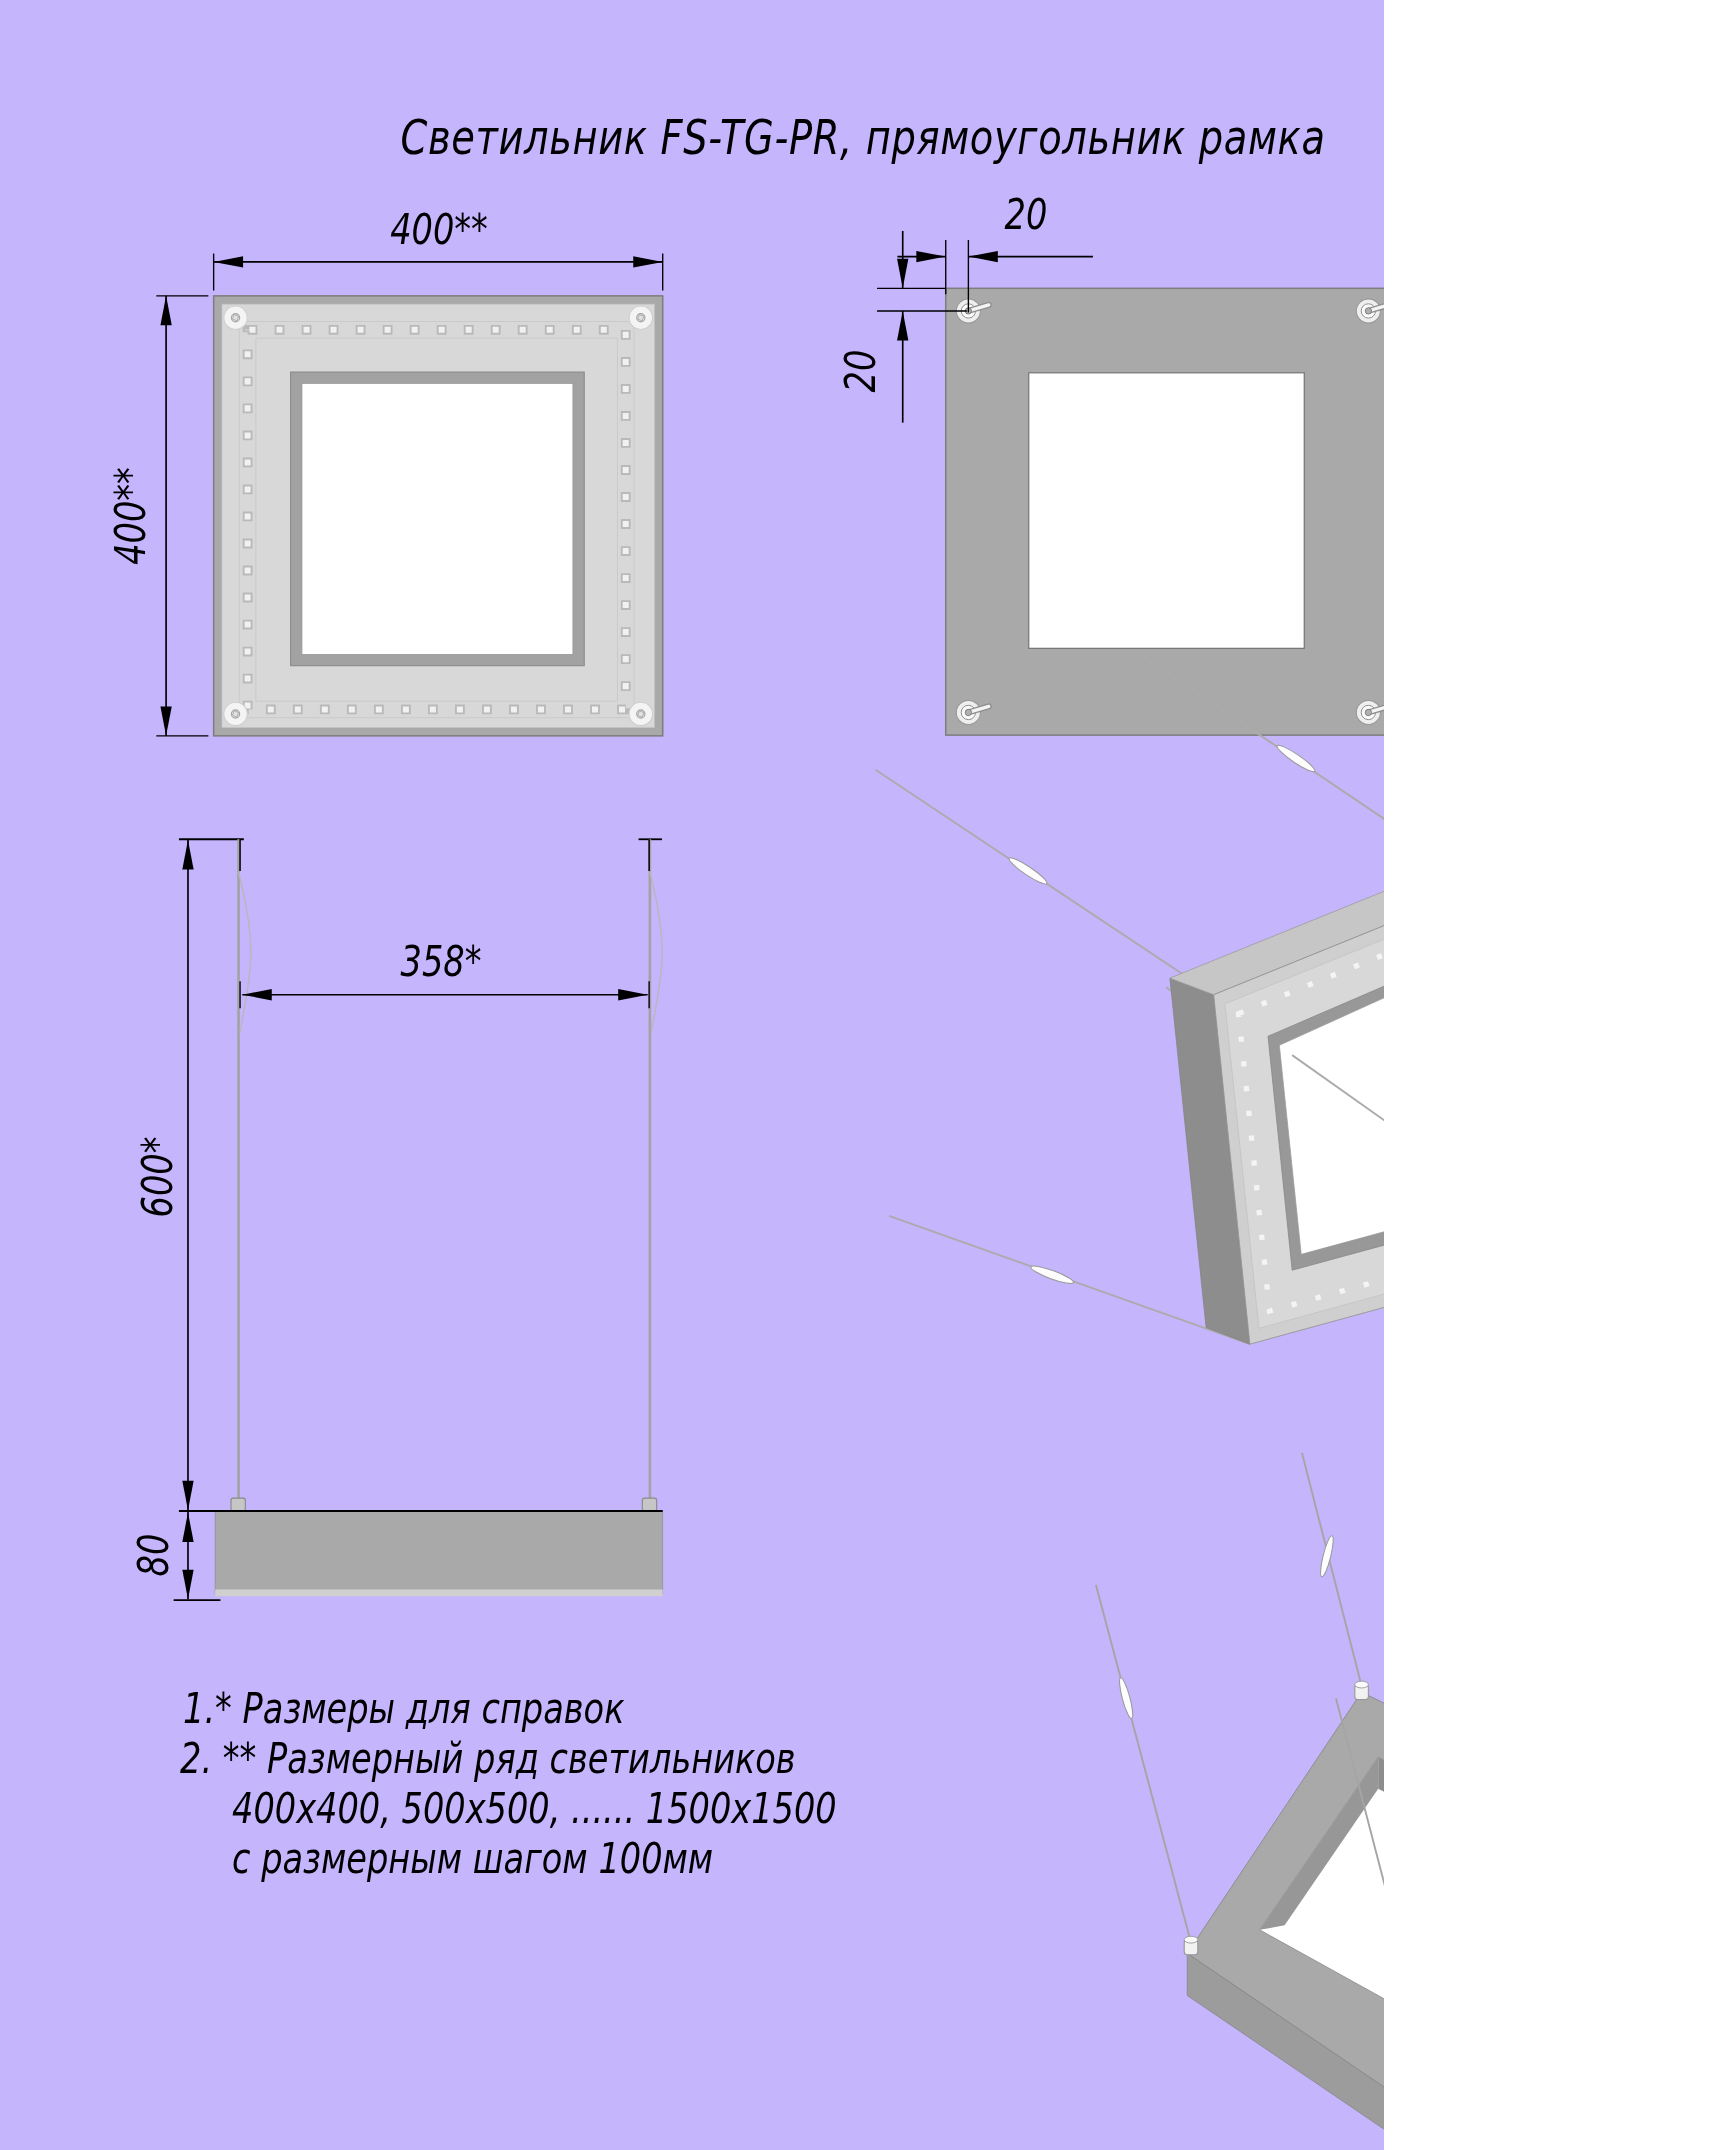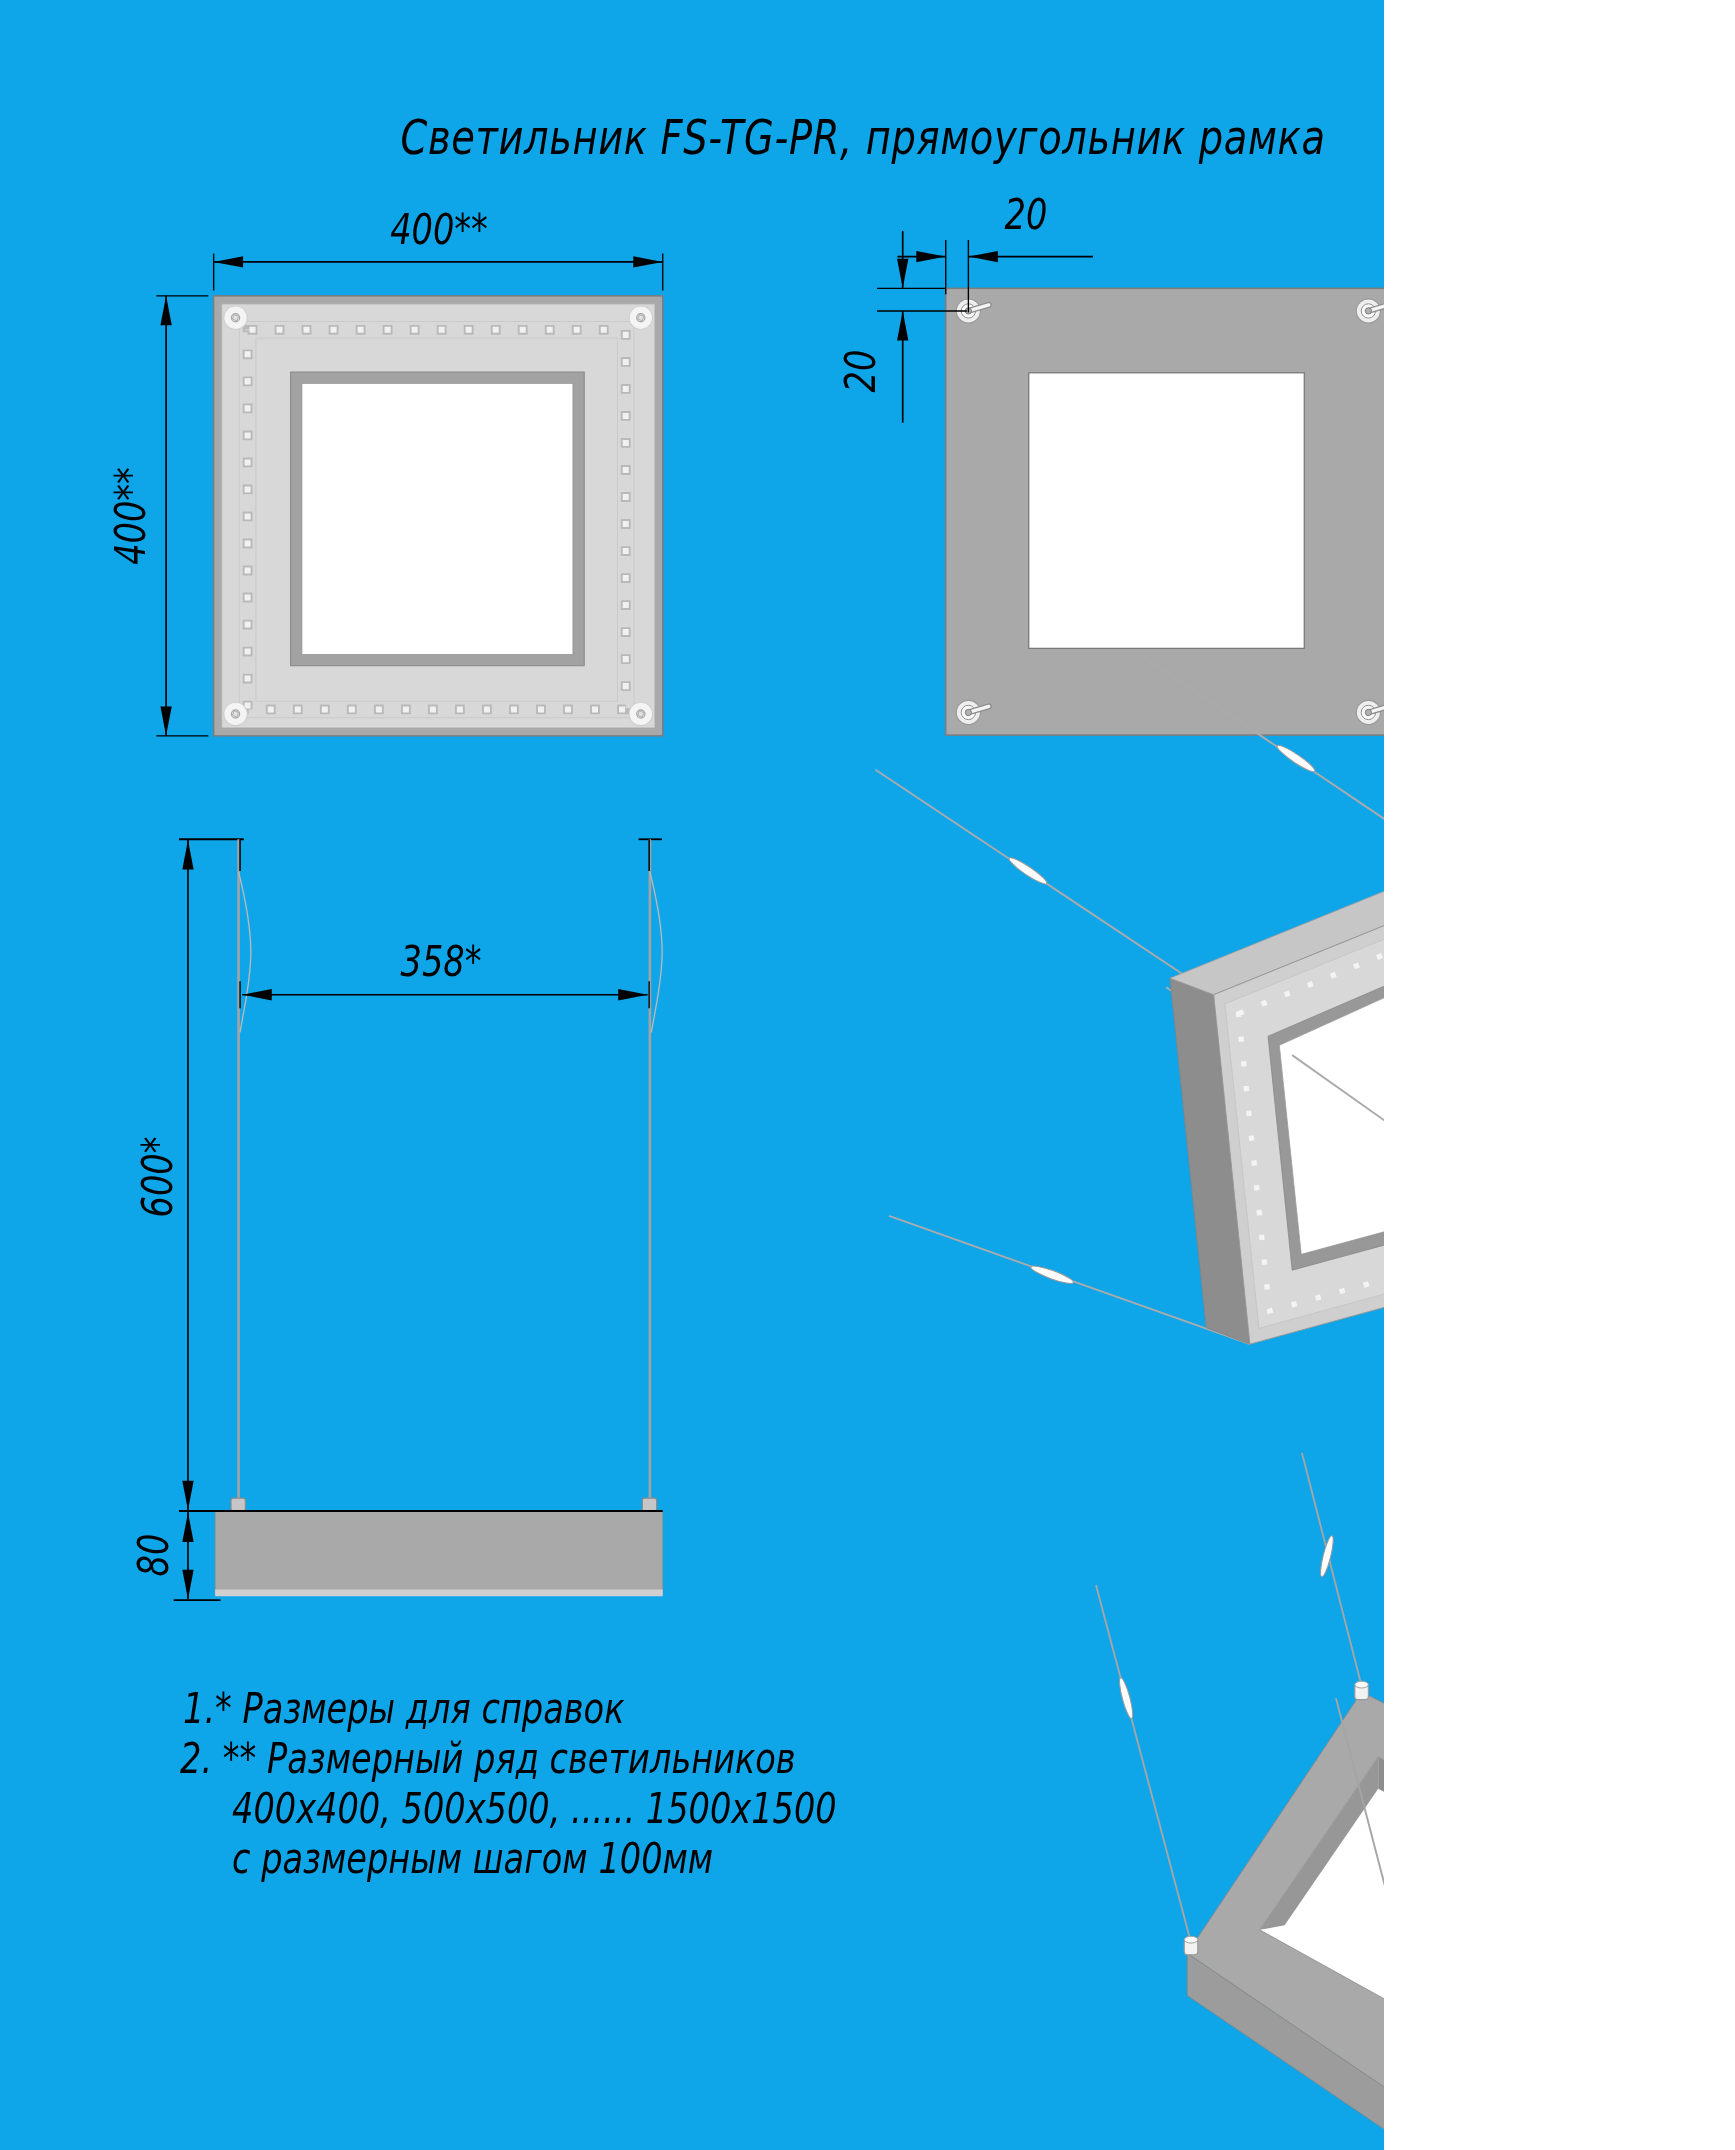--- a/index.html
+++ b/index.html
@@ -1,16 +1,16 @@
 <!DOCTYPE html>
 <html style="font-size:12px"><head>
 <meta charset="utf-8">
 <style>
   html,body{margin:0;padding:0;background:#fff;}
-  .canvas{position:relative;width:1384px;height:2151px;background:#0ea5e9;overflow:hidden;
+  .canvas{position:relative;width:1384px;height:2151px;background:#c4b5fd;overflow:hidden;
           font-family:"DejaVu Sans",sans-serif;}
   .canvas svg{position:absolute;left:0;top:0;}
   .lbl{position:absolute;font-family:"DejaVu Sans",sans-serif;font-style:italic;color:#000;
        white-space:nowrap;transform:translate(-50%,-50%) scaleX(.80);}
   .lbl.rot{transform:translate(-50%,-50%) rotate(-90deg) scaleX(.80);}
   .dim{font-size:42px;}
   .title{font-size:48px;letter-spacing:0.8px;}
   .note{position:absolute;font-style:italic;font-size:42px;color:#000;white-space:nowrap;
         transform:scaleX(.80);transform-origin:left top;}
   .ln{stroke:#000;}

